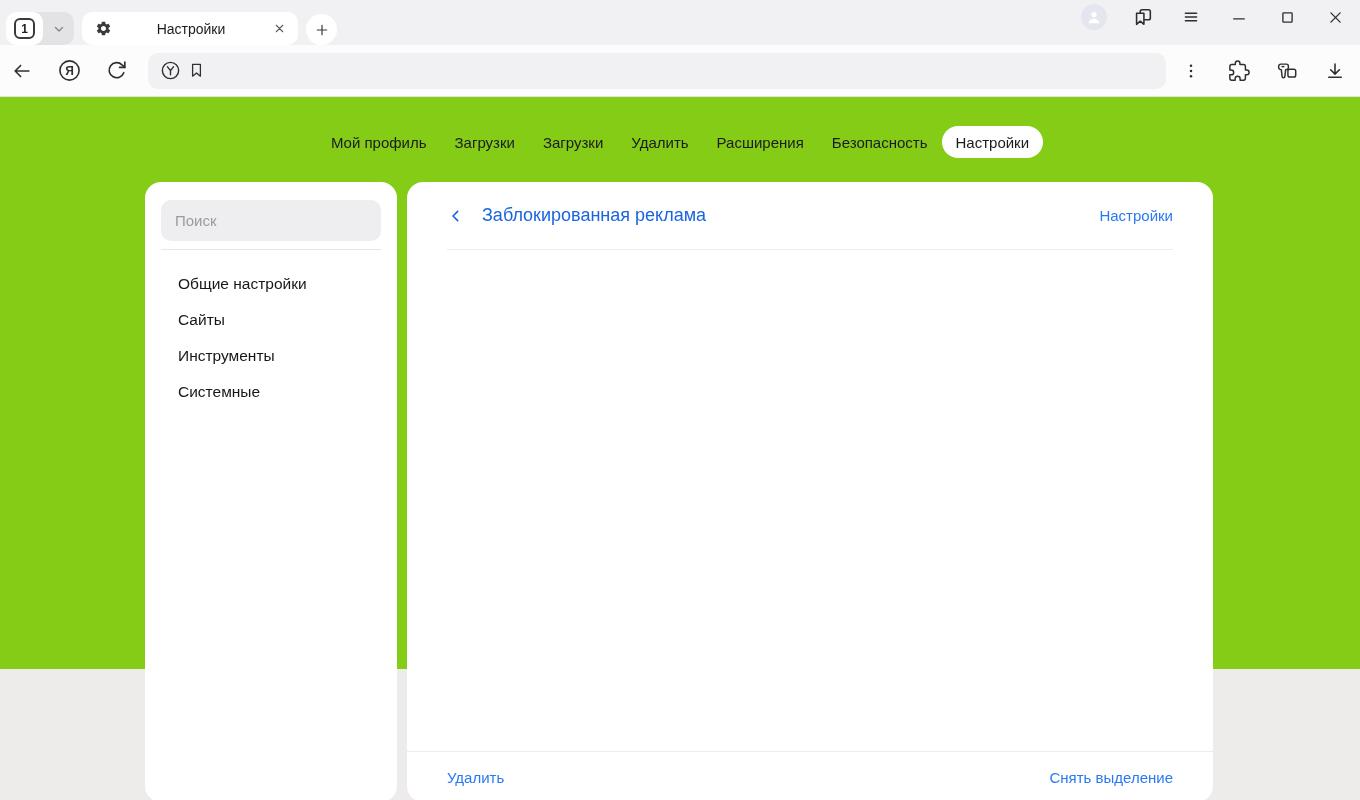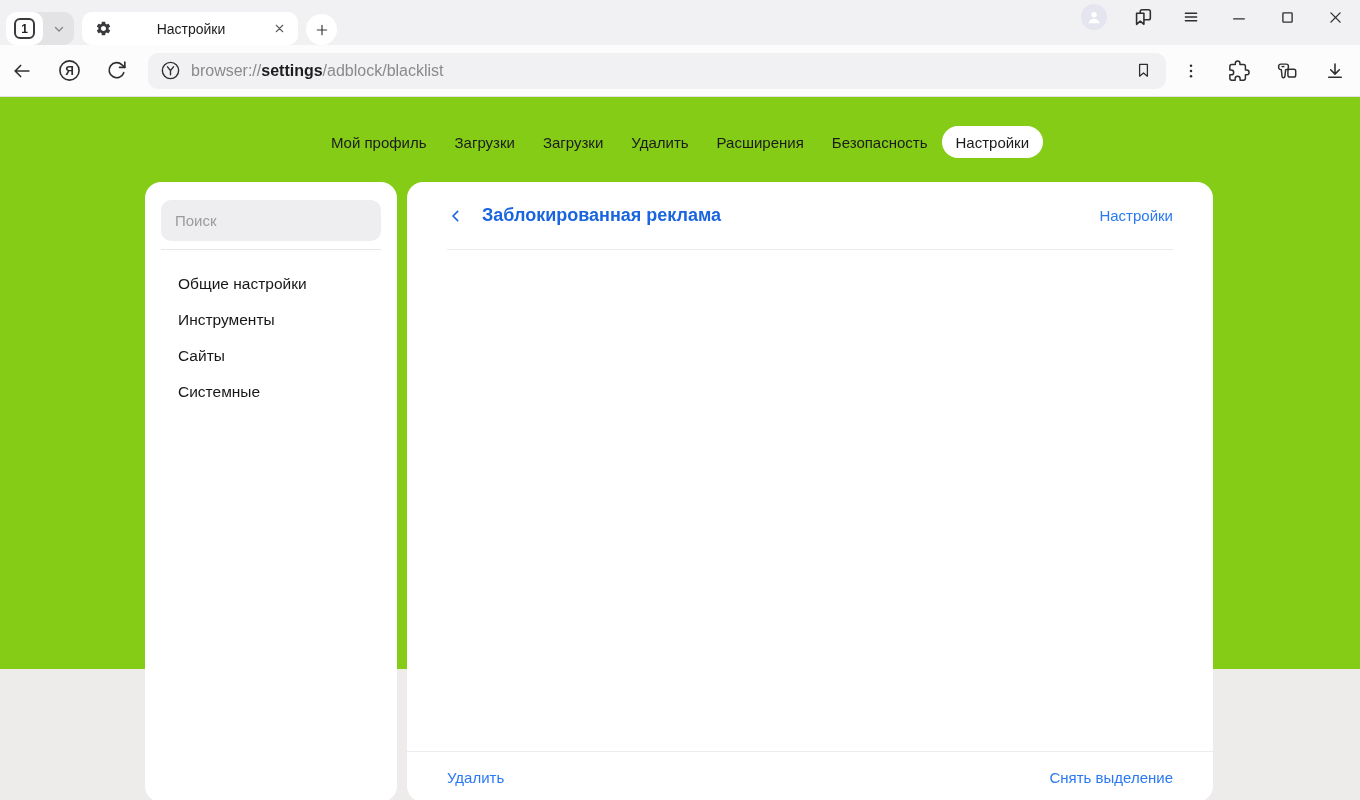--- a/index.html
+++ b/index.html
@@ -93,21 +93,21 @@
   .search-input::placeholder{color:#9b9b9f;}
   .sidebar-divider{margin:8px 16px 0;border-top:1px solid #e7e6e8;}
   .sidebar-items{margin-top:16px;}
   .sidebar-item{
     padding:9px 10px 9px 33px;font-size:15.5px;color:#17171a;cursor:pointer;
   }
 
   .main-card{left:407px;width:806px;height:620px;display:flex;flex-direction:column;}
   .main-header{height:67px;display:flex;align-items:center;padding:0 40px;flex:none;}
   .back-chevron{display:flex;align-items:center;justify-content:center;width:18px;height:18px;cursor:pointer;}
-  .panel-title{margin-left:17px;font-size:18px;font-weight:bold;color:#1a65df;}
+  .panel-title{margin-left:17px;font-size:18px;font-weight:normal;color:#1a65df;}
   .add-link{margin-left:auto;font-size:15px;color:#2979f2;cursor:pointer;}
   .main-divider{border-top:1px solid #ececee;margin:0 40px;flex:none;}
   .list-row{
     margin-top:22px;height:34px;background:#e9e9e9;flex:none;
     display:flex;align-items:center;padding:0 40px;cursor:pointer;
   }
   .checkbox{
     width:20px;height:20px;border-radius:6px;background:#474c55;flex:none;
     display:flex;align-items:center;justify-content:center;cursor:pointer;
   }
@@ -216,21 +216,20 @@
         </svg>
     </div>
 
     <div class="url-bar">
       <span>
         <svg width="21" height="21" viewBox="0 0 24 24" fill="none" stroke="#2f2f31" stroke-width="1.6" stroke-linecap="round" stroke-linejoin="round">
             <circle cx="12" cy="12" r="9.3"></circle>
             <path d="M8.6 7.8l3.4 4.4 3.4-4.4M12 12.2v4.6"></path>
           </svg>
       </span>
-      <span class="url-text"><span class="url-dim">browser://</span><span class="url-strong">settings</span><span class="url-dim">/adblock/blacklist</span></span>
       <span class="bookmark-btn">
         <svg width="17" height="17" viewBox="0 0 24 24" fill="none" stroke="#2f2f31" stroke-width="1.8" stroke-linejoin="round">
             <path d="M6.5 3.5h11V20l-5.5-4.6L6.5 20z"></path>
           </svg>
       </span>
     </div>
 
     <div class="right-tools">
       <div class="tool-btn">
         <svg width="18" height="18" viewBox="0 0 24 24" fill="#2f2f31">
@@ -269,22 +268,22 @@
       <span class="nav-item">Расширения</span>
       <span class="nav-item">Безопасность</span>
       <span class="nav-item active">Настройки</span>
     </div>
 
     <div class="card sidebar-card">
       <input class="search-input" type="text" placeholder="Поиск" style="">
       <div class="sidebar-divider"></div>
       <div class="sidebar-items">
         <div class="sidebar-item">Общие настройки</div>
+        <div class="sidebar-item">Сайты</div>
         <div class="sidebar-item">Инструменты</div>
-        <div class="sidebar-item">Сайты</div>
         <div class="sidebar-item">Системные</div>
       </div>
     </div>
 
     <div class="card main-card">
       <div class="main-header">
         <span class="back-chevron">
           <svg width="16" height="16" viewBox="0 0 24 24" fill="none" stroke="#1a65df" stroke-width="2.4" stroke-linecap="round" stroke-linejoin="round">
               <polyline points="14.5 5 7.5 12 14.5 19"></polyline>
             </svg>

